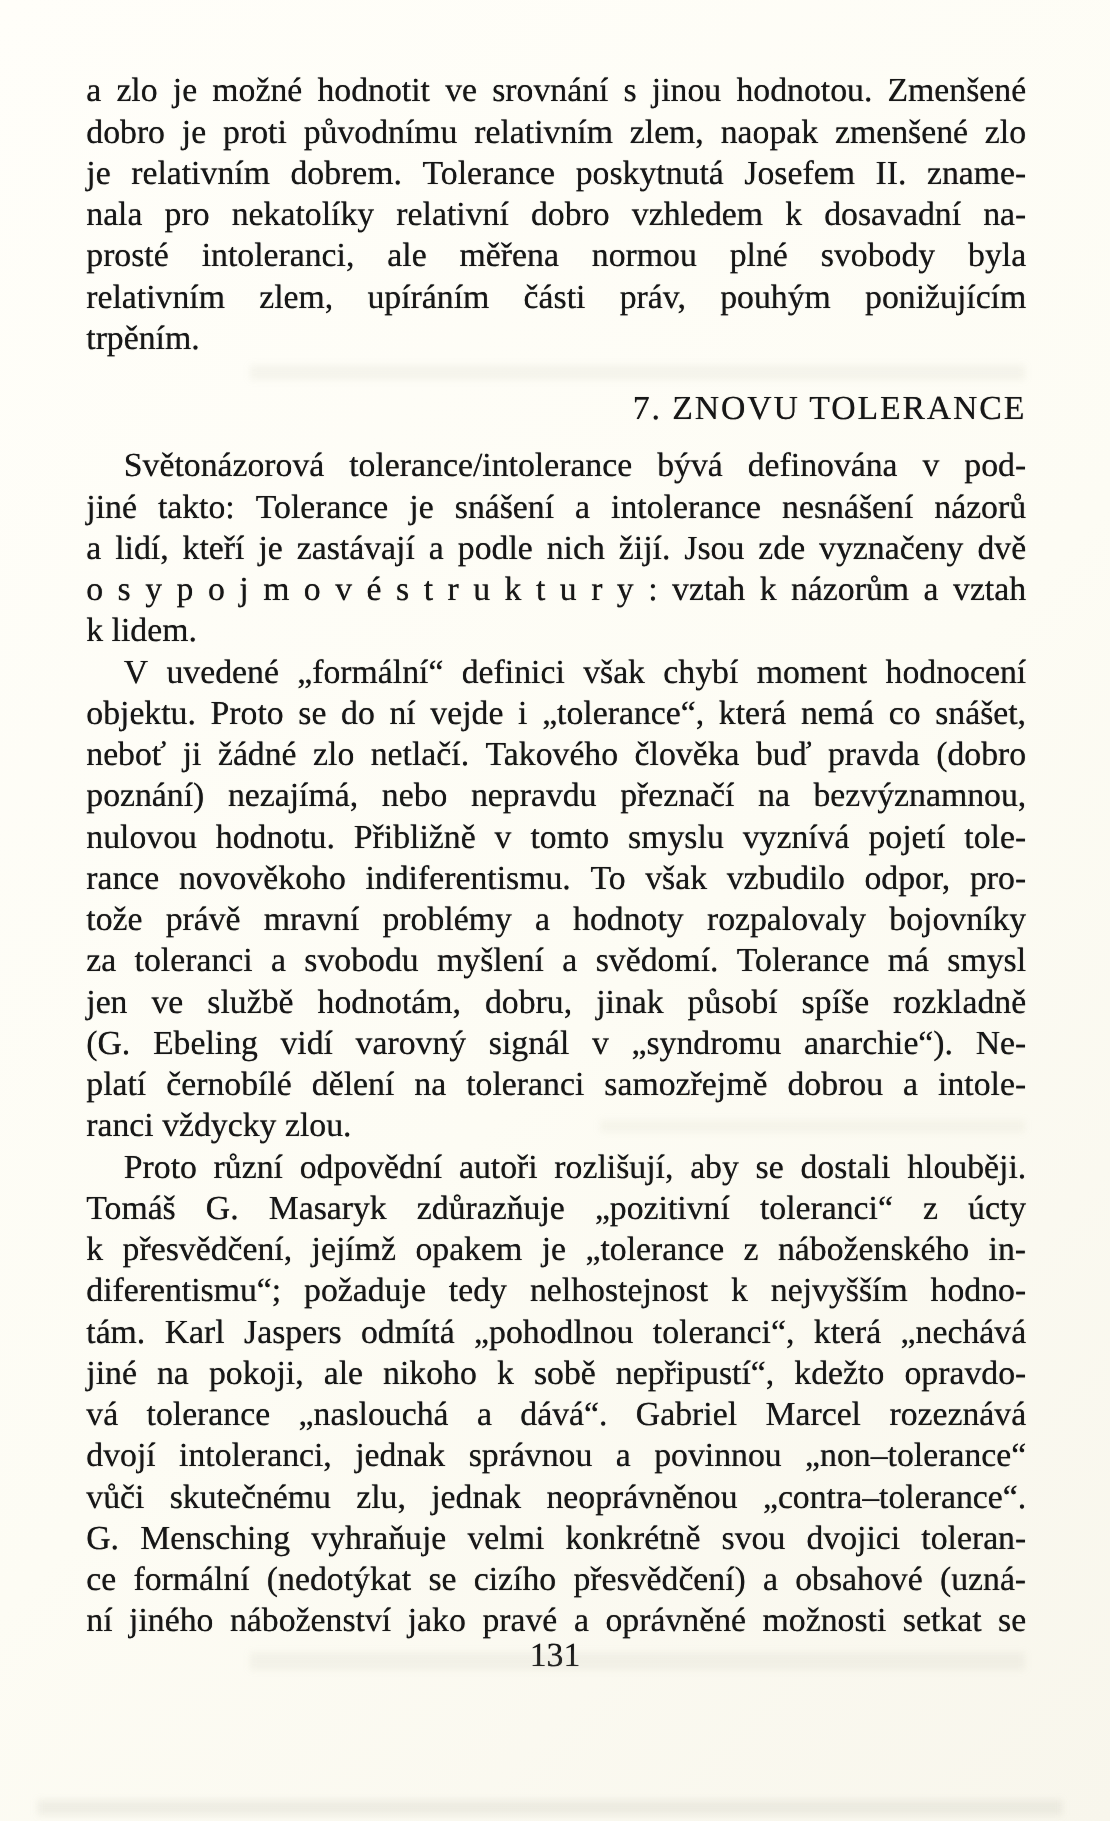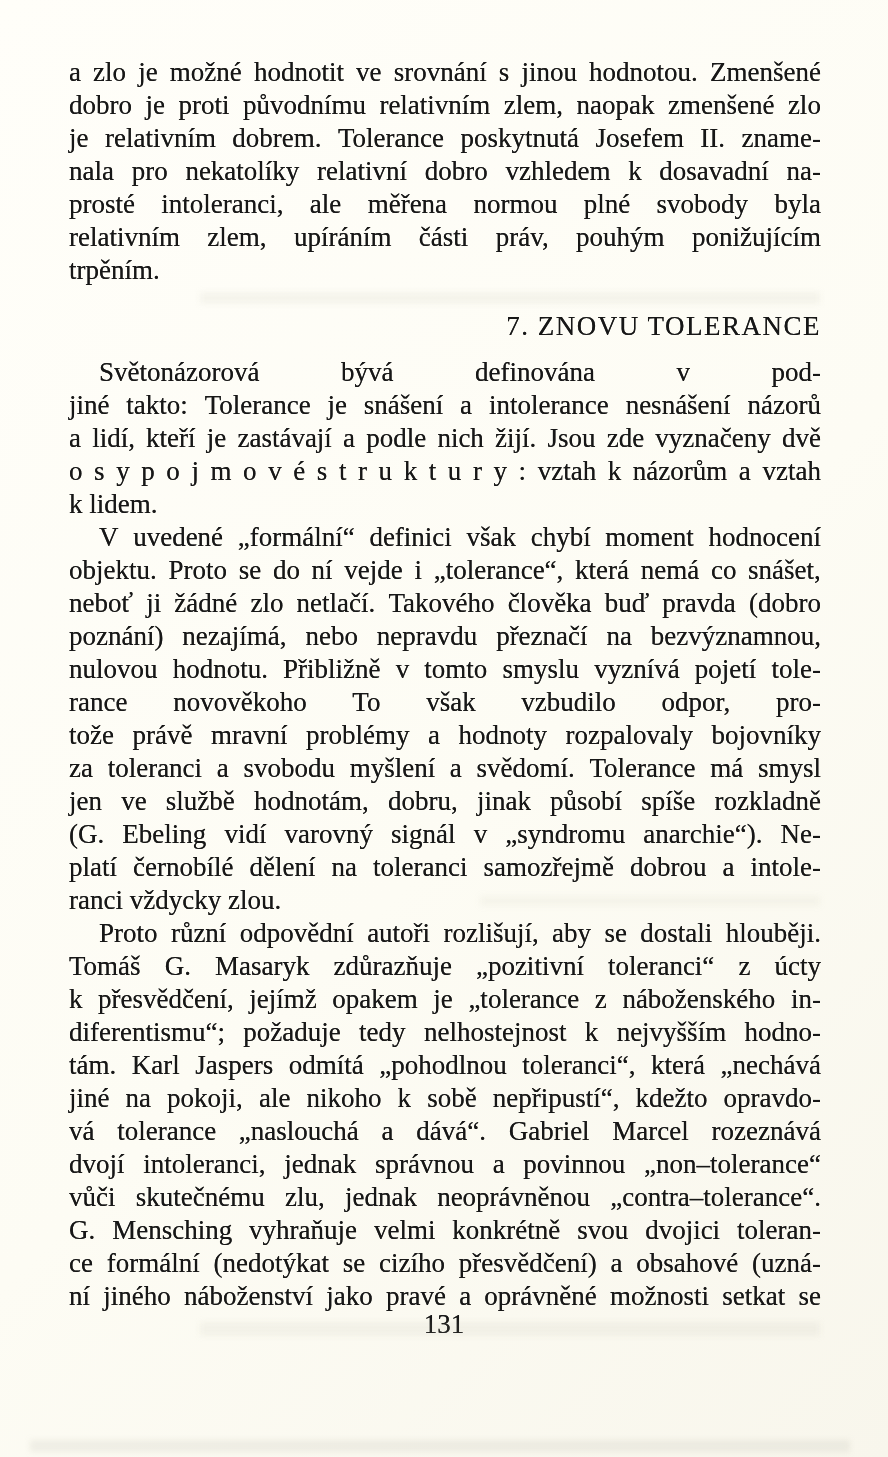--- a/index.html
+++ b/index.html
@@ -138,20 +138,21 @@
           <span>práv,</span>
           <span>pouhým</span>
           <span>ponižujícím</span>
         </div>
         <div class="line">trpěním.</div>
       </div>
       <div class="heading">7. ZNOVU TOLERANCE</div>
       <div>
         <div class="line just indent">
           <span>Světonázorová</span>
+          <span>tolerance/intolerance</span>
           <span>bývá</span>
           <span>definována</span>
           <span>v</span>
           <span>pod-</span>
         </div>
         <div class="line just">
           <span>jiné</span>
           <span>takto:</span>
           <span>Tolerance</span>
           <span>je</span>
@@ -258,20 +259,21 @@
           <span>v</span>
           <span>tomto</span>
           <span>smyslu</span>
           <span>vyznívá</span>
           <span>pojetí</span>
           <span>tole-</span>
         </div>
         <div class="line just">
           <span>rance</span>
           <span>novověkoho</span>
+          <span>indiferentismu.</span>
           <span>To</span>
           <span>však</span>
           <span>vzbudilo</span>
           <span>odpor,</span>
           <span>pro-</span>
         </div>
         <div class="line just">
           <span>tože</span>
           <span>právě</span>
           <span>mravní</span>

